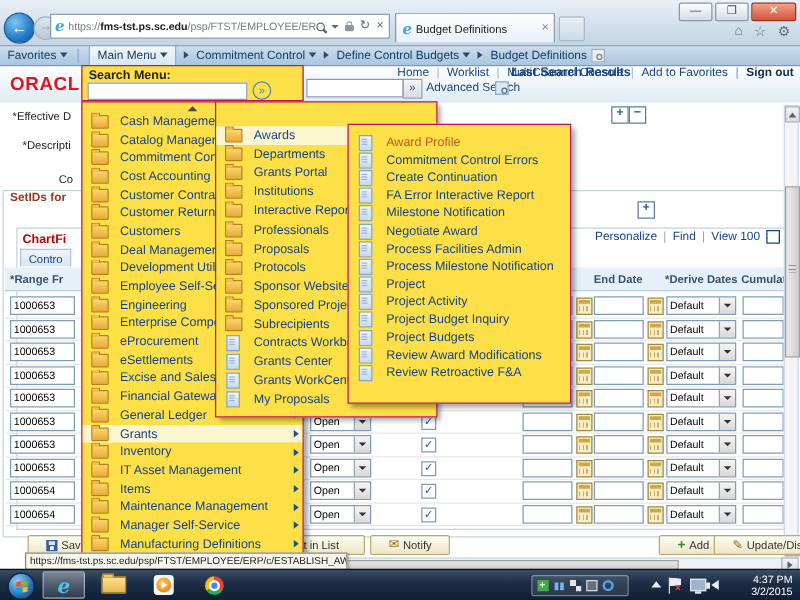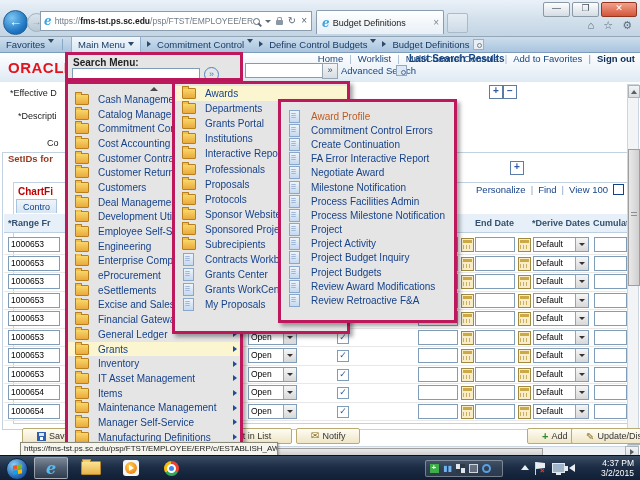--- a/index.html
+++ b/index.html
@@ -37,21 +37,21 @@
   .newtab{position:absolute;top:13px;left:447px;width:19px;height:18px;border:1px solid #a9bac8;border-radius:2px;
     background:linear-gradient(#e6edf4,#cddbe7);}
   .toolicons{position:absolute;top:19px;right:8px;display:flex;gap:9px;color:#5d6d7b;font-size:11px;}
 
   
   .psnav{position:absolute;top:36px;left:0;width:640px;height:16px;z-index:4;
     background:linear-gradient(#cfdfee,#a9c5de);border-bottom:1px solid #7d9cbc;
     display:flex;align-items:center;font-size:9.5px;color:#14365f;}
   .caret{width:0;height:0;border-top:4px solid #2c4a68;border-left:3px solid transparent;border-right:3px solid transparent;margin-left:3px;}
   .chev{width:0;height:0;border-left:4px solid #2c4a68;border-top:3px solid transparent;border-bottom:3px solid transparent;margin:0 6px;}
-  .navitem{display:flex;align-items:flex-start;}
+  .navitem{display:flex;align-items:center;}
   .vsep{width:1px;height:11px;background:#89a8c6;margin:0 8px;}
   .mainmenu-btn{display:flex;align-items:center;background:linear-gradient(#f6fafd,#d5e4f1);
     border:1px solid #8fafcd;padding:4px 6px;height:11px;}
   .procicon{width:9px;height:9px;border:1px solid #9db0c2;background:#e8eef4;position:relative;margin-left:3px;}
   .procicon::after{content:"";position:absolute;right:1px;bottom:1px;width:3px;height:3px;border:1px solid #76828e;border-radius:50%;}
 
   
   .psheader{position:absolute;top:52px;left:0;width:640px;height:30px;z-index:3;
     background:linear-gradient(#ffffff,#dfeaf4);}
   .logo{position:absolute;left:8px;top:7px;color:#e1141d;font-weight:bold;font-size:15px;letter-spacing:.5px;}
@@ -125,28 +125,28 @@
   .btn{position:absolute;top:346px;height:16px;background:linear-gradient(#fefcf4,#efe6c6);
     border:1px solid #b9ab72;border-radius:2px;font-size:9px;color:#333;display:flex;align-items:center;padding:0 14px;gap:3px;box-sizing:border-box;}
   .disk{width:9px;height:9px;background:#2f5fae;position:relative;}
   .disk::before{content:"";position:absolute;top:1px;left:2px;right:2px;height:3px;background:#dce6f5;}
   .disk::after{content:"";position:absolute;bottom:1px;left:3px;right:3px;height:3px;background:#fff;}
   .env{color:#8a6d1f;font-size:10px;line-height:10px;}
   .plus-ic{color:#2e8b2e;font-weight:bold;font-size:11px;line-height:10px;}
   .pencil{color:#8a6d1f;font-size:10px;line--height:10px;}
 
   
-  .panel{position:absolute;background:#e5e5e5;border:3px solid #be185d;box-shadow:3px 3px 4px rgba(0,0,0,.35);overflow:hidden;box-sizing:border-box;}
+  .panel{position:absolute;background:#fde047;border:1px solid #be185d;box-shadow:3px 3px 4px rgba(0,0,0,.35);overflow:hidden;box-sizing:border-box;}
   .searchpanel{left:65px;top:52px;width:178px;height:29px;z-index:10;box-shadow:none;}
   .sm-label{position:absolute;left:5px;top:2px;font-size:10px;font-weight:bold;color:#222;}
   .sm-input{position:absolute;left:4px;top:13px;width:126px;height:12px;border:1px solid #7f9db9;background:#fff;}
   .sm-go{position:absolute;left:136px;top:12px;width:13px;height:13px;border:1px solid #4f81bd;border-radius:50%;
     color:#4f81bd;font-size:9px;line-height:12px;text-align:center;}
   .p1{left:65px;top:81px;width:178px;height:374px;z-index:10;padding-top:1px;}
-  .p2{left:172px;top:81px;width:178px;height:253px;z-index:11;padding-top:2px;}
+  .p2{left:172px;top:81px;width:178px;height:253px;z-index:11;padding-top:19px;}
   .p3{left:278px;top:99px;width:179px;height:224px;z-index:12;padding-top:7px;}
   .scrollup{height:7px;display:flex;align-items:center;justify-content:center;}
   .scrollup i{width:0;height:0;border-bottom:4px solid #4a4a4a;border-left:4px solid transparent;border-right:4px solid transparent;}
   .mi{display:flex;align-items:center;padding:0 3px 0 7px;color:#15428b;font-size:10px;white-space:nowrap;overflow:hidden;box-sizing:border-box;}
   .p1 .mi{height:14.7px;} .p2 .mi{height:15.1px;} .p3 .mi{height:14.2px;}
   .mi.selected{background:#fcf6d0;}
   .ic{flex:none;margin-right:9px;width:12px;height:9px;background:linear-gradient(#f9d76a,#eaa93c);
     border:1px solid #b97f1d;border-radius:1px;position:relative;}
   .ic::before{content:"";position:absolute;top:-3px;left:-1px;width:5px;height:2px;background:#eec14f;
     border:1px solid #b97f1d;border-bottom:none;border-radius:1px 1px 0 0;}
@@ -727,25 +727,25 @@
       <div class="mi doc">
         <span class="ic"></span>
         <span class="lbl">Create Continuation</span>
       </div>
       <div class="mi doc">
         <span class="ic"></span>
         <span class="lbl">FA Error Interactive Report</span>
       </div>
       <div class="mi doc">
         <span class="ic"></span>
+        <span class="lbl">Milestone Notification</span>
+      </div>
+      <div class="mi doc">
+        <span class="ic"></span>
         <span class="lbl">Negotiate Award</span>
-      </div>
-      <div class="mi doc">
-        <span class="ic"></span>
-        <span class="lbl">Milestone Notification</span>
       </div>
       <div class="mi doc">
         <span class="ic"></span>
         <span class="lbl">Process Facilities Admin</span>
       </div>
       <div class="mi doc">
         <span class="ic"></span>
         <span class="lbl">Process Milestone Notification</span>
       </div>
       <div class="mi doc">

